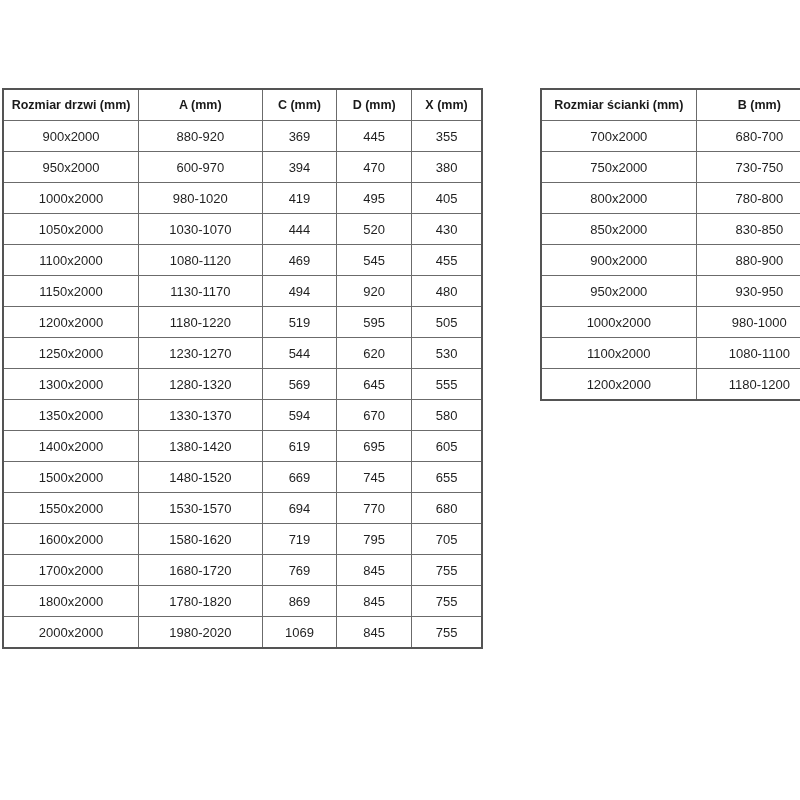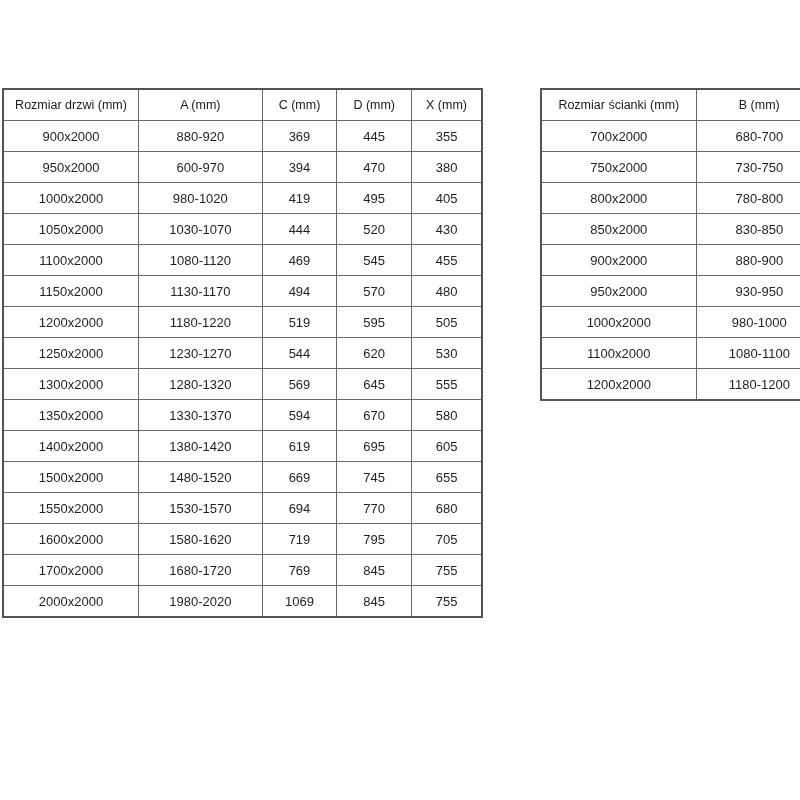--- a/index.html
+++ b/index.html
@@ -28,21 +28,21 @@
     border: 1px solid #6b6b6b;
     text-align: center;
     vertical-align: middle;
     height: 30px;
     padding: 0 2px;
     overflow: hidden;
     white-space: nowrap;
   }
   table.spec th {
     font-size: 12.5px;
-    font-weight: normal;
+    font-weight: bold;
     color: #1a1a1a;
   }
   table.spec td {
     font-size: 13px;
     font-weight: normal;
     color: #1f1f1f;
   }
   #door-table { left: 2px;   top: 88px; width: 481px; }
   #wall-table { left: 540px; top: 88px; width: 284px; }
 </style>
@@ -100,21 +100,21 @@
           <td>1100x2000</td>
           <td>1080-1120</td>
           <td>469</td>
           <td>545</td>
           <td>455</td>
         </tr>
         <tr>
           <td>1150x2000</td>
           <td>1130-1170</td>
           <td>494</td>
-          <td>570</td>
+          <td>920</td>
           <td>480</td>
         </tr>
         <tr>
           <td>1200x2000</td>
           <td>1180-1220</td>
           <td>519</td>
           <td>595</td>
           <td>505</td>
         </tr>
         <tr>
@@ -163,20 +163,27 @@
           <td>1600x2000</td>
           <td>1580-1620</td>
           <td>719</td>
           <td>795</td>
           <td>705</td>
         </tr>
         <tr>
           <td>1700x2000</td>
           <td>1680-1720</td>
           <td>769</td>
+          <td>845</td>
+          <td>755</td>
+        </tr>
+        <tr>
+          <td>1800x2000</td>
+          <td>1780-1820</td>
+          <td>869</td>
           <td>845</td>
           <td>755</td>
         </tr>
         <tr>
           <td>2000x2000</td>
           <td>1980-2020</td>
           <td>1069</td>
           <td>845</td>
           <td>755</td>
         </tr>

